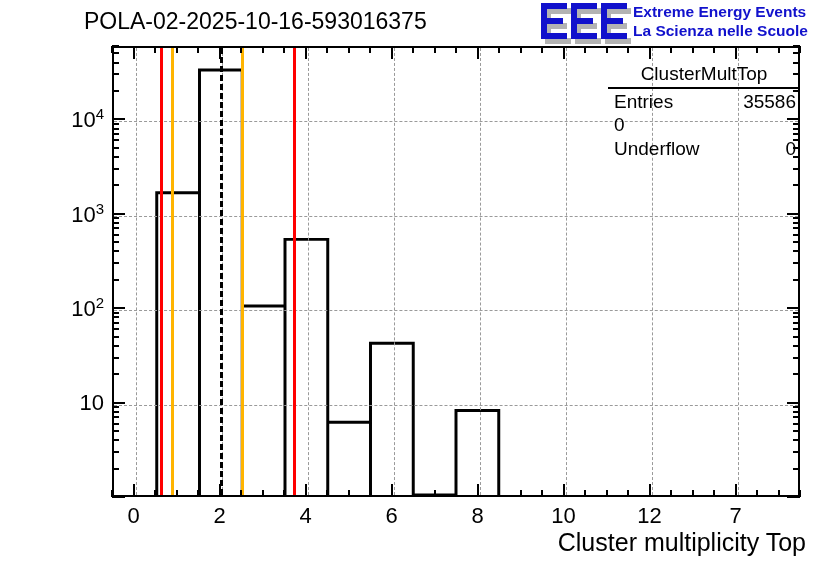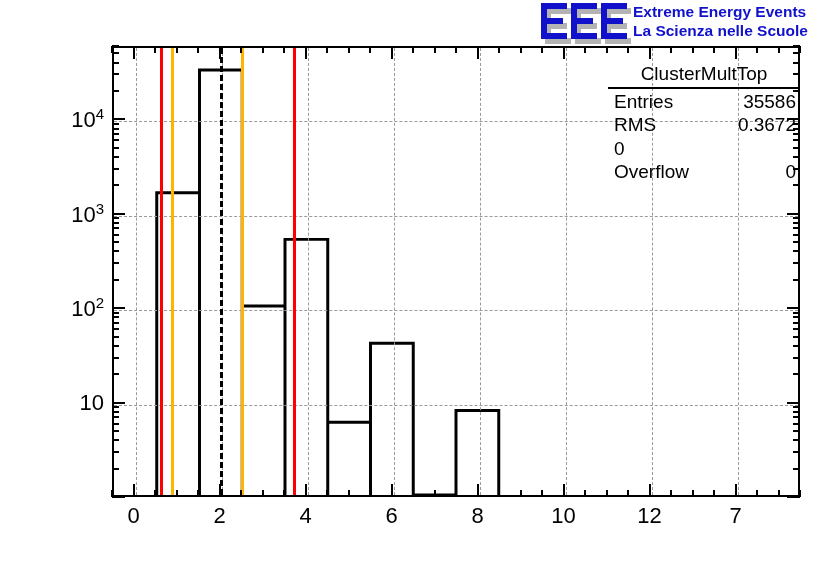--- a/index.html
+++ b/index.html
@@ -77,20 +77,21 @@
   }
   .stats-row{display:flex;justify-content:space-between;padding:0 4px 0 6px;}
   .stats-row .k{text-align:left;}
   .stats-row .v{text-align:left;}
 </style>
 </head>
 <body>
 
 <div id="root-canvas">
 
+  <div id="hist-title">POLA-02-2025-10-16-593016375</div>
 
   <div id="eee-logo">
     <div class="eee-letters">
         <div class="eee-letter" style="left: 0px;">
           <div class="shadow" style="position: absolute; left: 0px; top: 0px; width: 26px; height: 36px;">
             <div class="eee-stem" style="background: rgb(179, 179, 179);"></div>
             <div class="eee-bar" style="top: 0px; width: 26px; height: 6px; background: rgb(179, 179, 179);"></div>
             <div class="eee-bar" style="top: 15px; width: 22px; height: 6px; background: rgb(179, 179, 179);"></div>
             <div class="eee-bar" style="top: 30px; width: 26px; height: 6px; background: rgb(179, 179, 179);"></div>
           </div>
@@ -155,37 +156,34 @@
         <div class="grid-h" style="top: 167.836px;"></div>
         <div class="grid-h" style="top: 73.4481px;"></div>
         <div class="vline" style="left: 45.8px; background: rgb(255, 0, 0);"></div>
         <div class="vline" style="left: 56.98px; background: rgb(255, 180, 0);"></div>
         <div class="vline" style="left: 106px; width: 0px; border-left: 3px dashed rgb(0, 0, 0);"></div>
         <div class="vline" style="left: 127.07px; background: rgb(255, 180, 0);"></div>
         <div class="vline" style="left: 179.1px; background: rgb(255, 0, 0);"></div>
       </div>
   </div>
 
+  <div id="x-axis-title">Cluster multiplicity Top</div>
 
   <div id="stats-box">
     <div id="stats-title">ClusterMultTop</div>
     <div id="stats-rows">
         <div class="stats-row">
           <span class="k">Entries</span>
           <span class="v">35586</span>
         </div>
         <div class="stats-row">
-          <span class="k">RMS</span>
-          <span class="v">0.3672</span>
+          <span class="v">0</span>
         </div>
         <div class="stats-row">
-          <span class="v">0</span>
-        </div>
-        <div class="stats-row">
-          <span class="k">Overflow</span>
+          <span class="k">Underflow</span>
           <span class="v">0</span>
         </div>
       </div>
   </div>
 
 <div class="tick-x" style="left: 111px; top: 490px; height: 7px;"></div>
     <div class="tick-x" style="left: 111px; top: 46px; height: 7px;"></div>
     <div class="tick-x" style="left: 132.5px; top: 484px; height: 13px;"></div>
     <div class="tick-x" style="left: 132.5px; top: 46px; height: 13px;"></div>
     <div class="tick-x" style="left: 154px; top: 490px; height: 7px;"></div>

